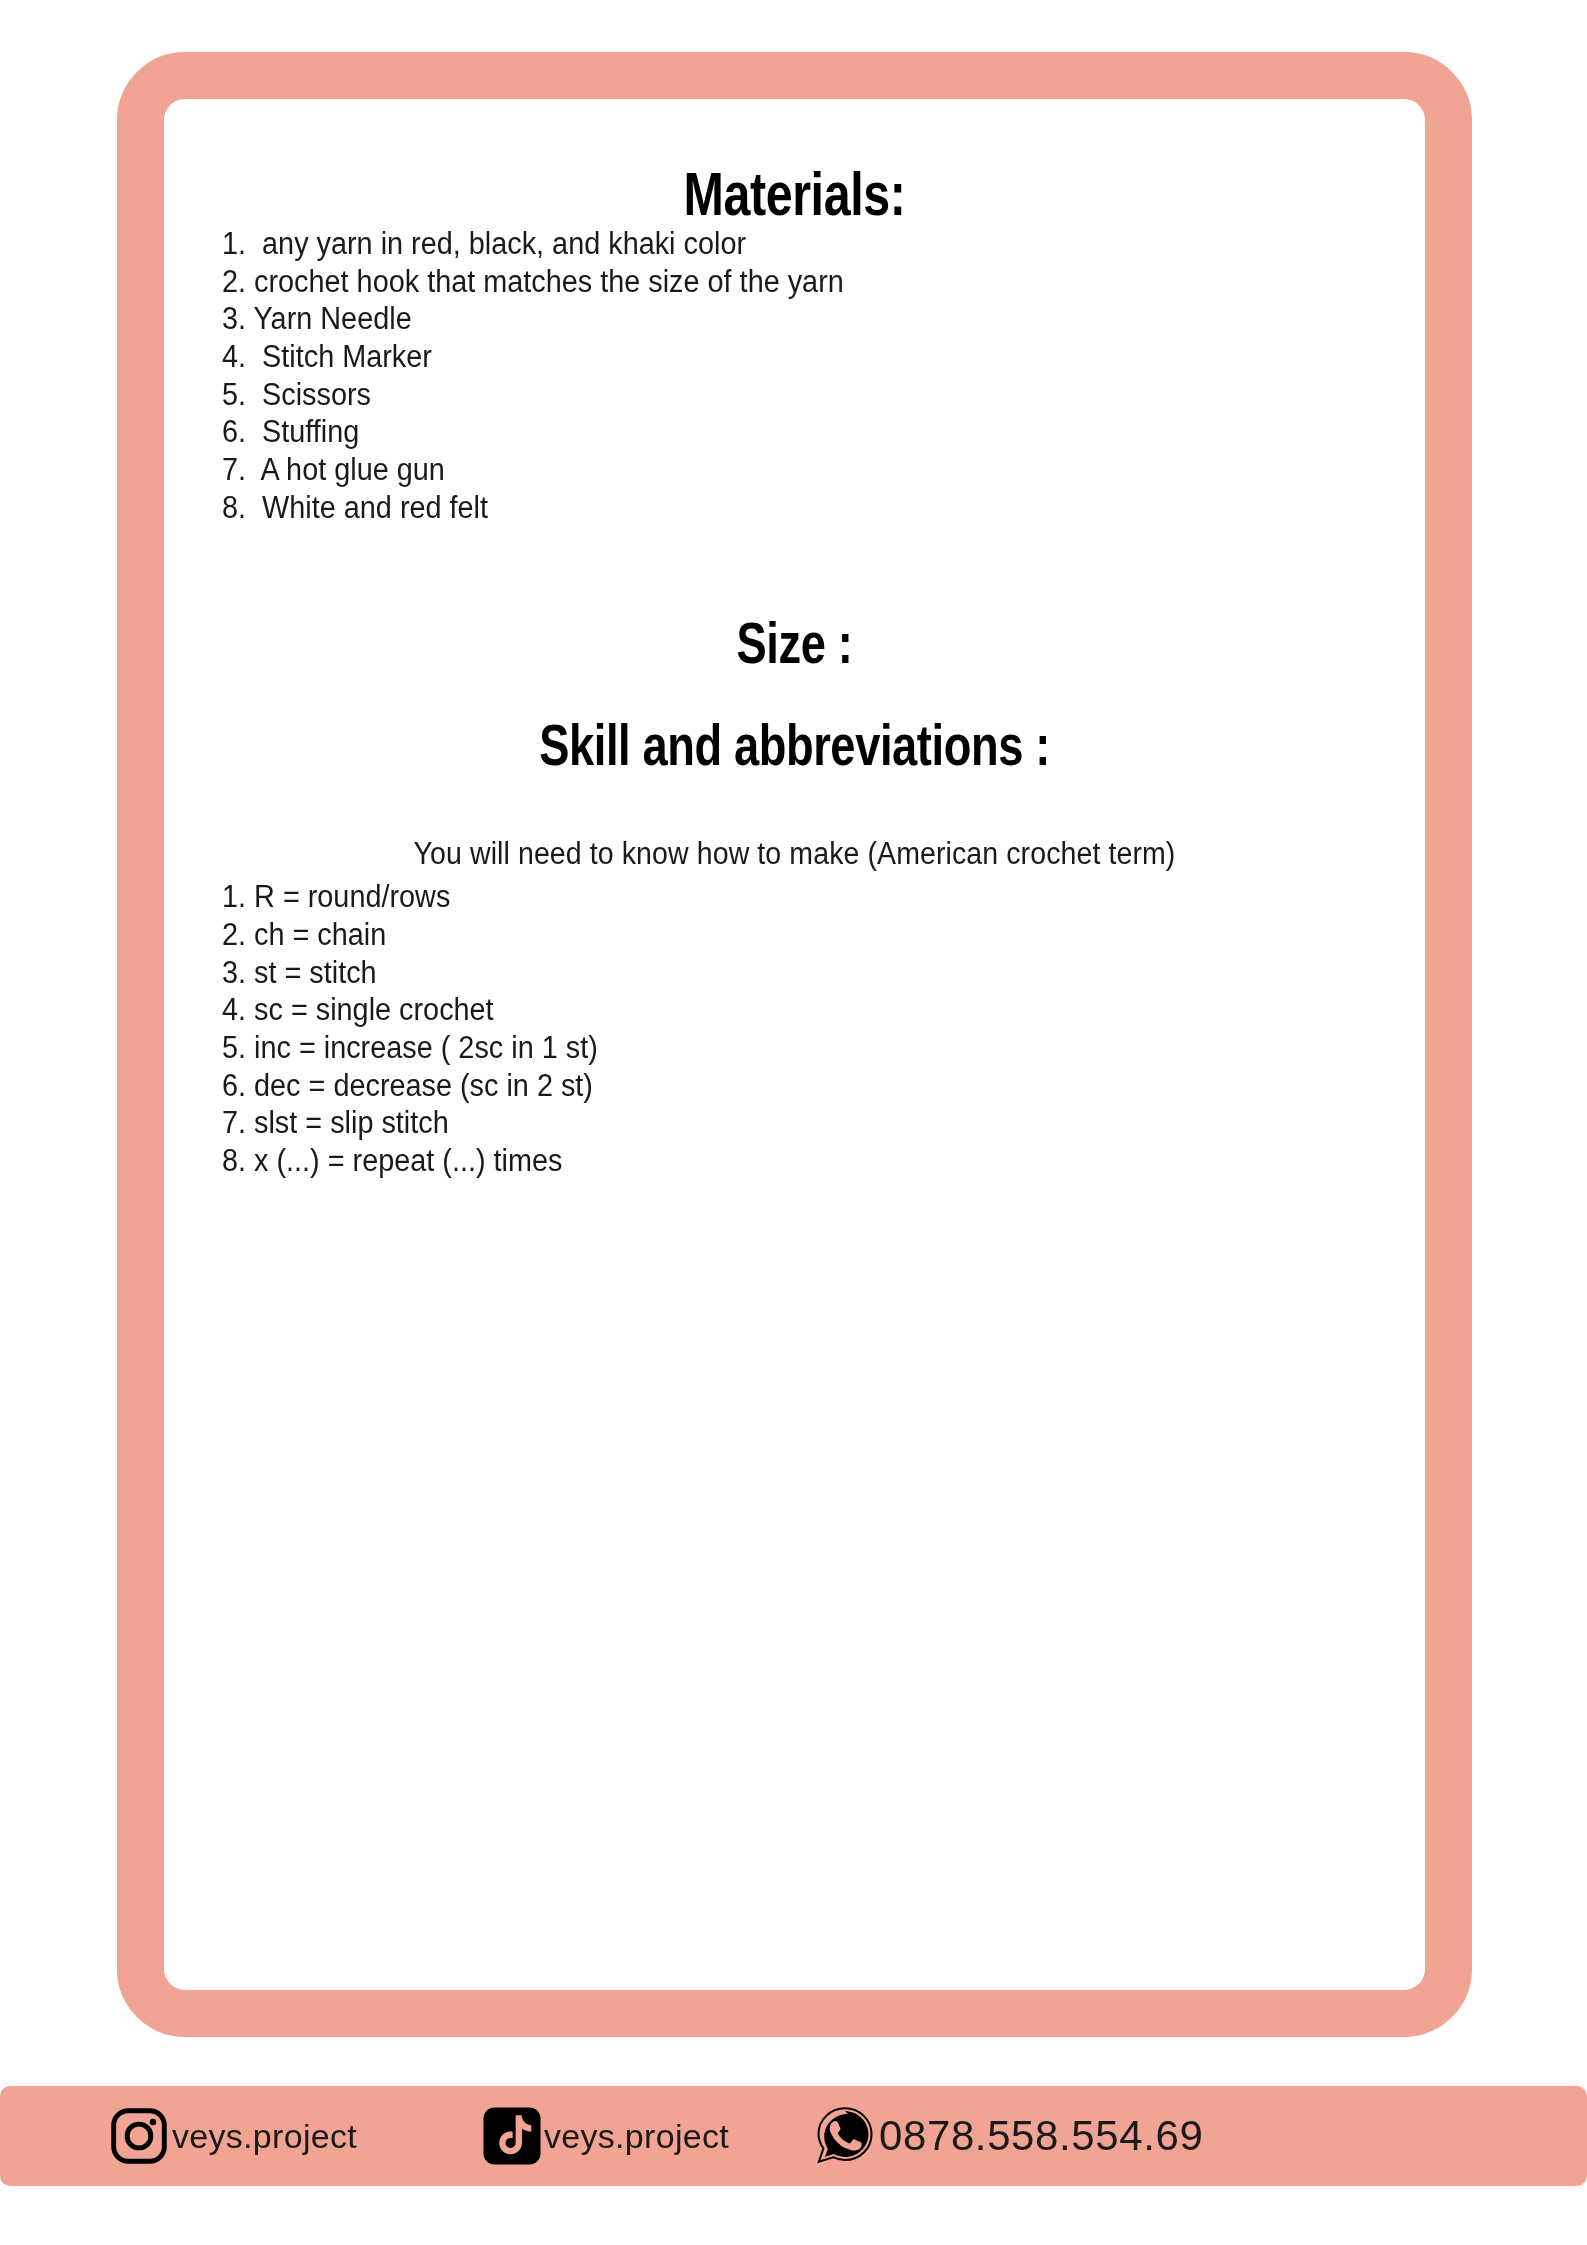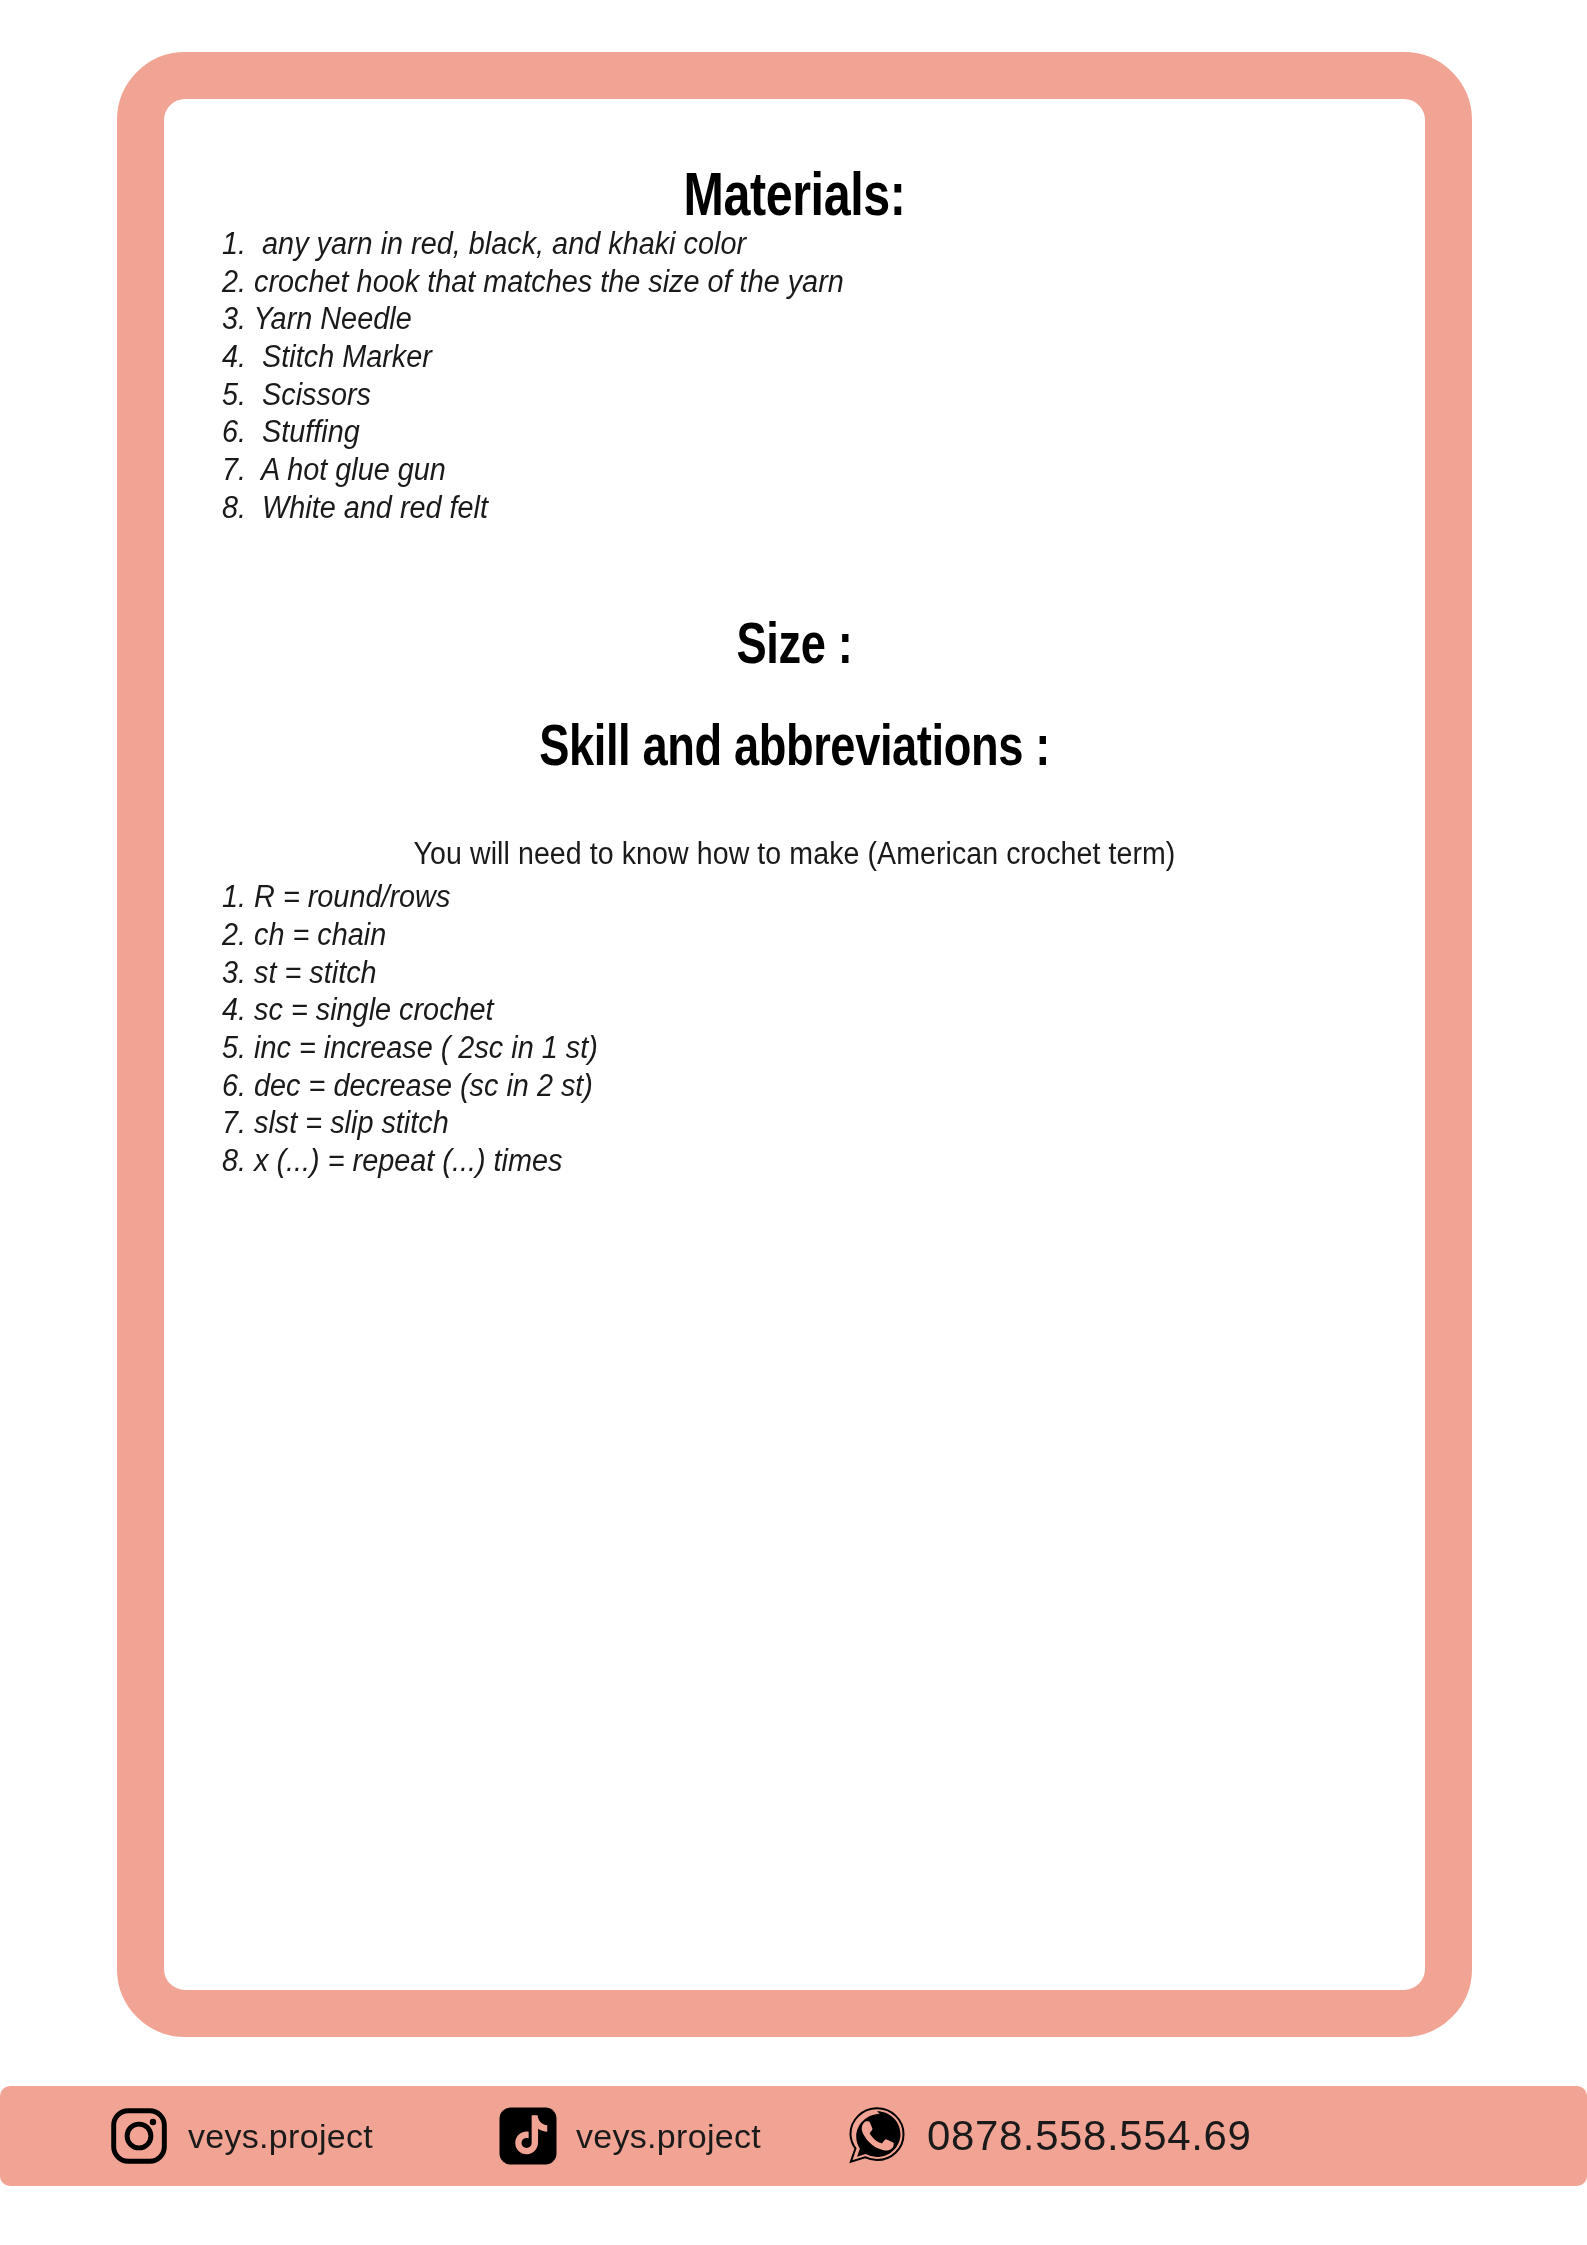--- a/index.html
+++ b/index.html
@@ -68,21 +68,20 @@
   .centered-para {
     text-align: center;
     transform: scaleX(0.92);
     transform-origin: center center;
   }
 
   ol.num-list {
     list-style: none;
     margin: 0;
     padding: 0;
-    font-style: italic;
   }
 
   ol.num-list li {
     font-family: "Liberation Sans Narrow", "Liberation Sans", sans-serif;
     font-size: 31px;
     color: #1a1a1a;
     line-height: 1.215;
     white-space: pre;
     transform: scaleX(0.93);
     transform-origin: left center;
@@ -105,21 +104,21 @@
     height: 100px;
     background: #f2a494;
     border-radius: 10px;
     display: flex;
     align-items: center;
   }
 
   .footer-item {
     display: flex;
     align-items: center;
-    gap: 18px;
+    gap: 2px;
   }
 
   .footer-item.instagram { margin-left: 108px; }
   .footer-item.tiktok    { margin-left: 125px; }
   .footer-item.whatsapp  { margin-left: 84px; }
 
   .footer-label {
     font-family: "Liberation Sans Narrow", "Liberation Sans", sans-serif;
     font-size: 34px;
     color: #1a1a1a;

